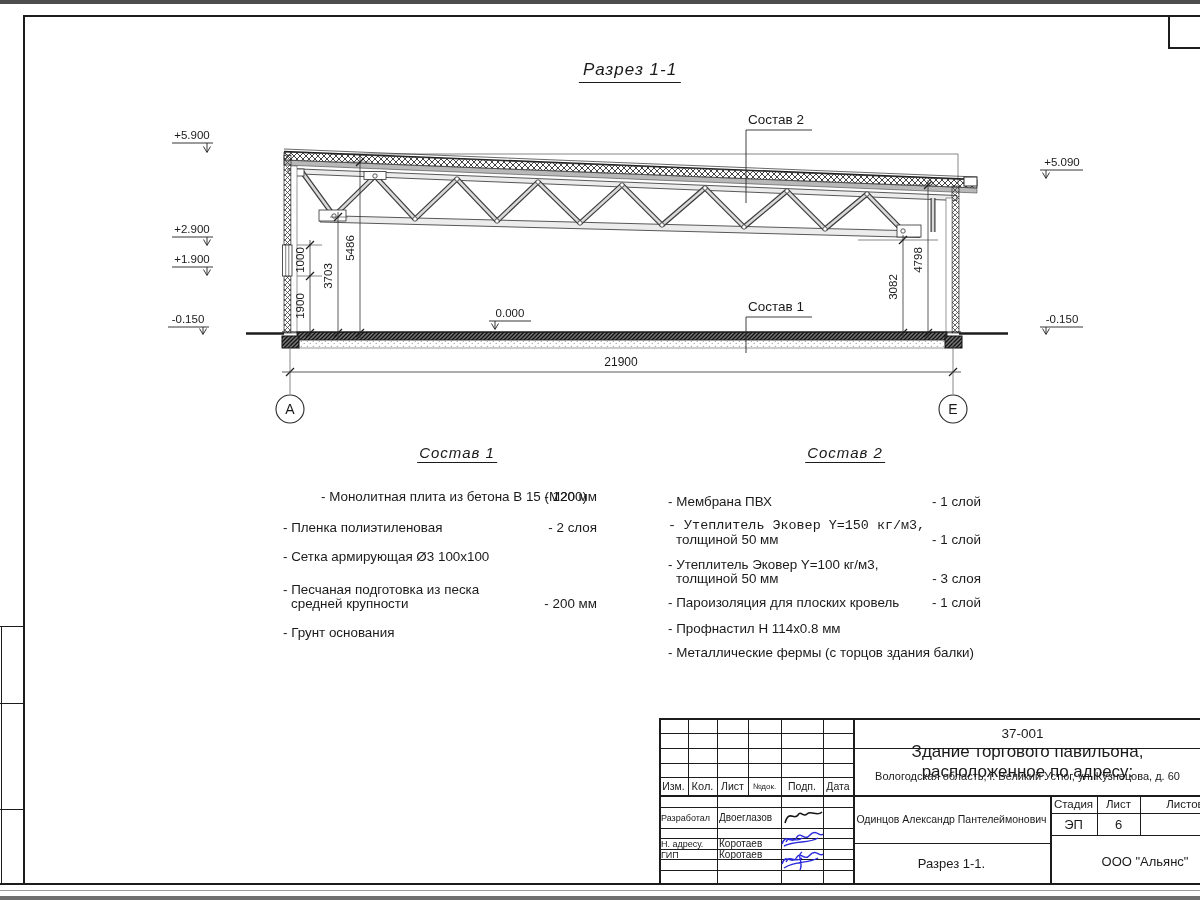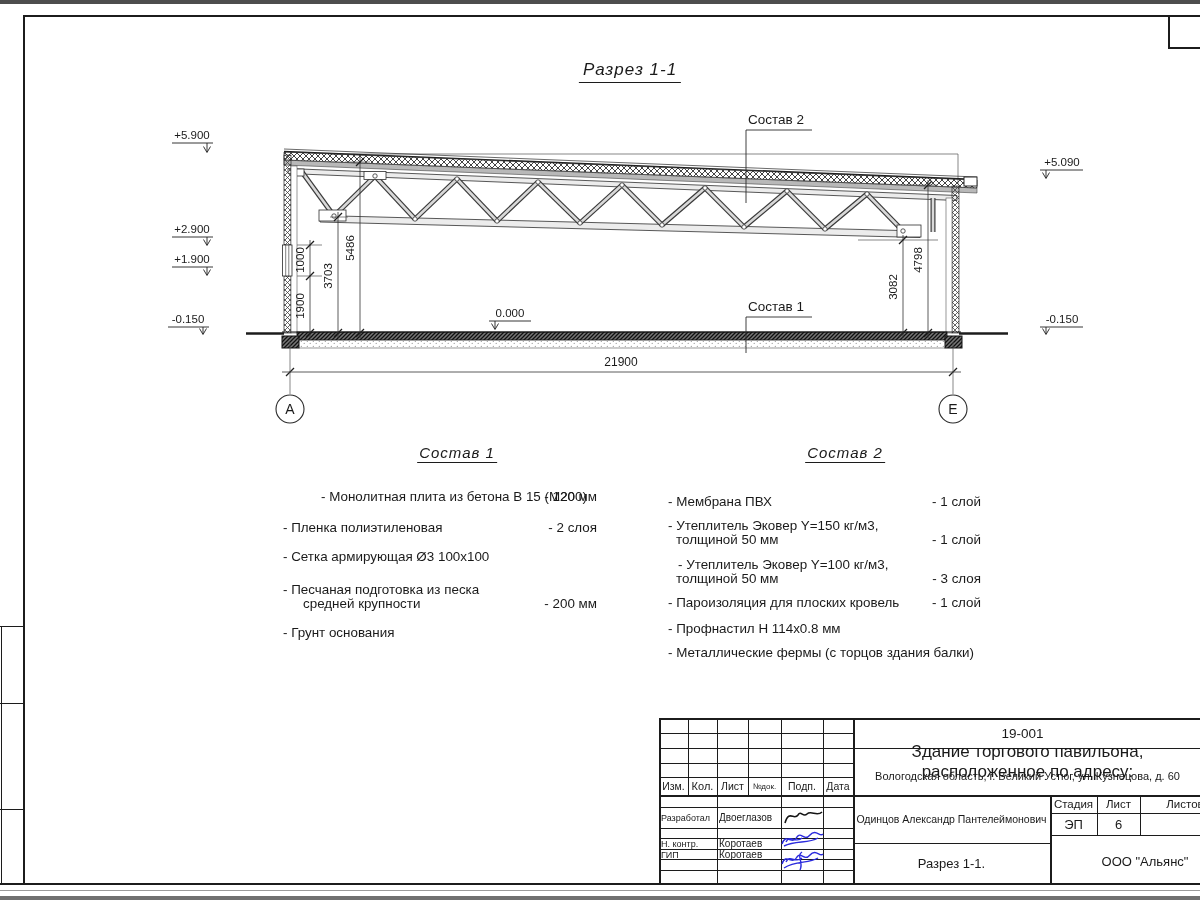--- a/index.html
+++ b/index.html
@@ -273,33 +273,33 @@
 <div class="txt callout-label" style="left:748px;top:299px;">Состав 1</div>
 
 <div class="txt sostav-header" style="left:457px;top:444px;">Состав 1</div>
 <div>
   <div class="txt li-name" style="left:283px;top:489px;margin-left:38px;">- Монолитная плита из бетона В 15 (М200)</div>
   <div class="txt li-val" style="right:603px;top:489px;">- 120 мм</div>
   <div class="txt li-name" style="left:283px;top:520px;">- Пленка полиэтиленовая</div>
   <div class="txt li-val" style="right:603px;top:520px;text-align:center;">-  2 слоя</div>
   <div class="txt li-name" style="left:283px;top:549px;">- Сетка армирующая Ø3 100х100</div>
   <div class="txt li-name" style="left:283px;top:582px;">- Песчаная подготовка из песка</div>
-  <div class="txt li-name" style="left:291px;top:596px;margin-left:12px;">средней крупности</div>
+  <div class="txt li-name" style="left:291px;top:596px;">средней крупности</div>
   <div class="txt li-val" style="right:603px;top:596px;">- 200 мм</div>
   <div class="txt li-name" style="left:283px;top:625px;">- Грунт основания</div>
 </div>
 
 <div class="txt sostav-header" style="left:845px;top:444px;">Состав 2</div>
 <div>
   <div class="txt li-name" style="left:668px;top:494px;">- Мембрана ПВХ</div>
   <div class="txt li-val" style="right:219px;top:494px;">- 1 слой</div>
-  <div class="txt li-name" style="left:668px;top:518px;">- Утеплитель Эковер Y=150 кг/м3,</div>
+  <div class="txt li-name" style="left:668px;top:518px;font-family:Liberation Mono, monospace;">- Утеплитель Эковер Y=150 кг/м3,</div>
   <div class="txt li-name" style="left:676px;top:532px;">толщиной 50 мм</div>
   <div class="txt li-val" style="right:219px;top:532px;">- 1 слой</div>
-  <div class="txt li-name" style="left:668px;top:557px;margin-left:10px;">- Утеплитель Эковер Y=100 кг/м3,</div>
+  <div class="txt li-name" style="left:668px;top:557px;">- Утеплитель Эковер Y=100 кг/м3,</div>
   <div class="txt li-name" style="left:676px;top:571px;">толщиной 50 мм</div>
   <div class="txt li-val" style="right:219px;top:571px;">- 3 слоя</div>
   <div class="txt li-name" style="left:668px;top:595px;">- Пароизоляция для плоских кровель</div>
   <div class="txt li-val" style="right:219px;top:595px;">- 1 слой</div>
   <div class="txt li-name" style="left:668px;top:621px;">- Профнастил Н 114х0.8 мм</div>
   <div class="txt li-name" style="left:668px;top:645px;">- Металлические фермы (с торцов здания балки)</div>
 </div>
 
 <div>
 
@@ -326,34 +326,34 @@
   <div class="hline" style="left:659px;top:870px;width:194px;"></div>
 
   <div class="hline" style="left:853px;top:748px;width:347px;"></div>
   <div class="vline" style="left:1050px;top:795px;height:89px;width:2px;"></div>
   <div class="hline" style="left:853px;top:843px;width:197px;"></div>
   <div class="hline" style="left:1050px;top:813px;width:150px;"></div>
   <div class="hline" style="left:1050px;top:835px;width:150px;"></div>
   <div class="vline" style="left:1097px;top:795px;height:40px;"></div>
   <div class="vline" style="left:1140px;top:795px;height:40px;"></div>
 
-  <div class="cell" style="left:855px;top:720px;width:335px;height:26px;font-size:13.5px;">19-001</div>
+  <div class="cell" style="left:855px;top:720px;width:335px;height:26px;font-size:13.5px;">37-001</div>
   <div class="cell" style="left:855px;top:755px;width:345px;height:14px;font-size:17px;">Здание торгового павильона, расположенное по адресу:</div>
   <div class="cell" style="left:855px;top:769px;width:345px;height:14px;font-size:11px;">Вологодская область, г. Великий Устюг, ул. Кузнецова, д. 60</div>
 
   <div class="cell" style="left:659px;top:778px;width:29px;height:16px;font-size:10.5px;">Изм.</div>
   <div class="cell" style="left:688px;top:778px;width:29px;height:16px;font-size:11px;">Кол.</div>
   <div class="cell" style="left:717px;top:778px;width:31px;height:16px;font-size:10.5px;">Лист</div>
   <div class="cell" style="left:748px;top:778px;width:33px;height:16px;font-size:8px;">№док.</div>
   <div class="cell" style="left:781px;top:778px;width:42px;height:16px;font-size:10.5px;">Подп.</div>
   <div class="cell" style="left:823px;top:778px;width:30px;height:16px;font-size:10.5px;">Дата</div>
 
   <div class="cell" style="left:661px;top:808px;width:56px;height:19px;font-size:9px;justify-content:flex-start;">Разработал</div>
   <div class="cell" style="left:719px;top:808px;width:62px;height:19px;font-size:10px;justify-content:flex-start;">Двоеглазов</div>
-  <div class="cell" style="left:661px;top:838px;width:56px;height:11px;font-size:9px;justify-content:flex-start;">Н. контр.</div>
+  <div class="cell" style="left:661px;top:838px;width:56px;height:11px;font-size:9px;justify-content:flex-start;">Н. адресу.</div>
   <div class="cell" style="left:719px;top:838px;width:62px;height:11px;font-size:10px;justify-content:flex-start;">Коротаев</div>
   <div class="cell" style="left:661px;top:849px;width:56px;height:11px;font-size:9px;justify-content:flex-start;">ГИП</div>
   <div class="cell" style="left:719px;top:849px;width:62px;height:11px;font-size:10px;justify-content:flex-start;">Коротаев</div>
 
   <div class="cell" style="left:855px;top:797px;width:193px;height:44px;font-size:10.5px;">Одинцов Александр Пантелеймонович</div>
   <div class="cell" style="left:855px;top:845px;width:193px;height:37px;font-size:13px;">Разрез 1-1.</div>
 
   <div class="cell" style="left:1050px;top:796px;width:47px;height:16px;font-size:11.5px;">Стадия</div>
   <div class="cell" style="left:1097px;top:796px;width:43px;height:16px;font-size:11.5px;">Лист</div>
   <div class="cell" style="left:1140px;top:796px;width:90px;height:16px;font-size:11.5px;">Листов</div>

